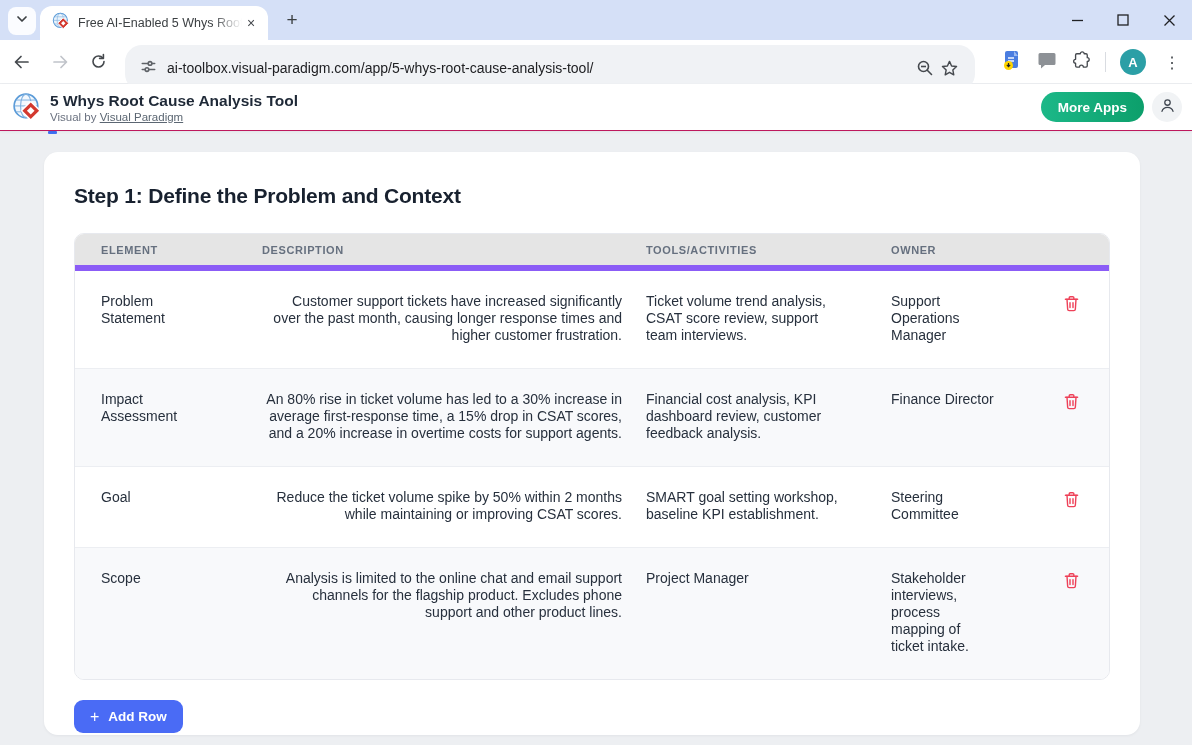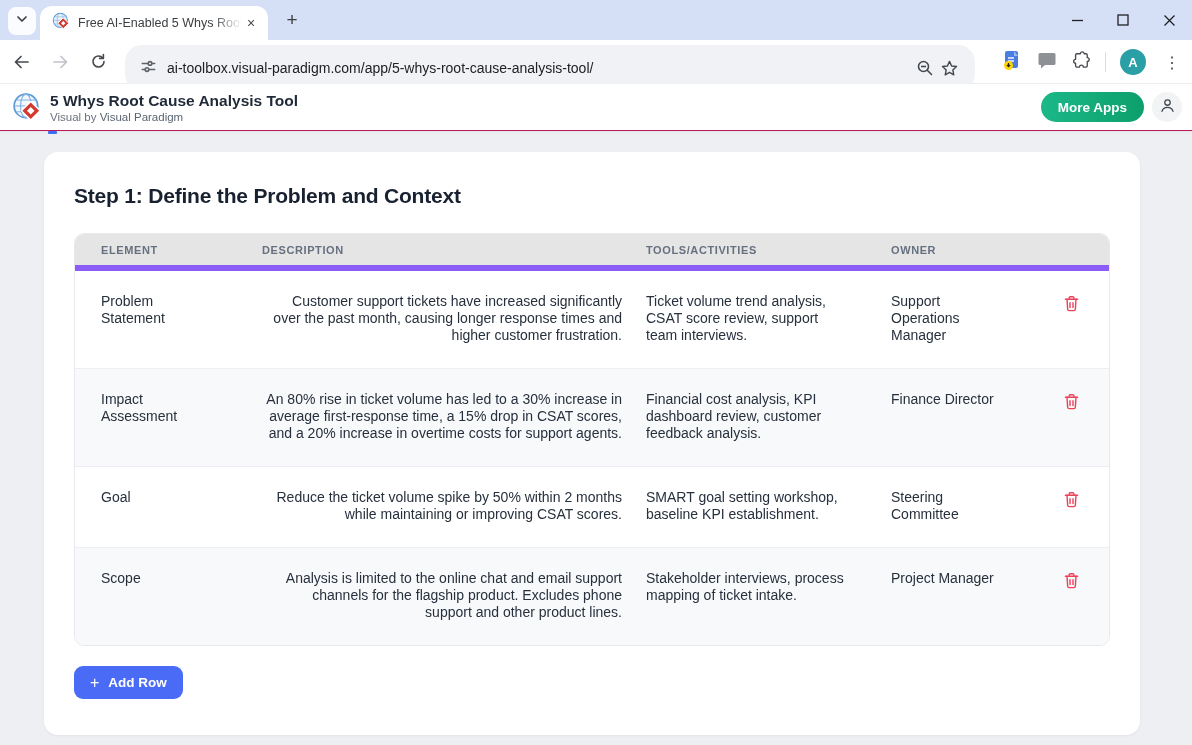--- a/index.html
+++ b/index.html
@@ -37,21 +37,21 @@
     font-weight:700; display:flex; align-items:center; justify-content:center; cursor:pointer; }
   .menu-dots { font-size:16px; color:#45494e; letter-spacing:0; cursor:pointer; padding:0 4px; }
 
   
   .app-header { position:absolute; top:84px; left:0; width:100%; height:47px; background:#ffffff;
     border-bottom:1px solid #be185d; box-shadow:0 1px 3px rgba(0,0,0,.05); display:flex; align-items:center; z-index:2; }
   .app-logo { margin-left:12px; width:30px; height:30px; }
   .app-titles { margin-left:8px; }
   .app-title { font-size:15.5px; font-weight:700; color:#1f2937; line-height:18px; }
   .app-sub { font-size:11.5px; color:#6b7280; margin-top:1px; }
-  .app-sub a { color:#5b6672; cursor:pointer; }
+  .app-sub a { color:#5b6672; text-decoration:underline; cursor:pointer; }
   .header-right { position:absolute; right:10px; display:flex; align-items:center; gap:8px; }
   .more-apps-btn { height:30px; padding:0 17px; border:none; border-radius:16px; color:#fff;
     font-family:"Liberation Sans",sans-serif; font-size:13.5px; font-weight:700; cursor:pointer;
     background:linear-gradient(90deg,#1cb888,#0c9f6b); }
   .user-btn { width:30px; height:30px; border-radius:50%; background:#f1f3f5; display:flex; align-items:center;
     justify-content:center; cursor:pointer; }
 
   
   .content { position:absolute; top:131px; left:0; width:100%; height:614px; background:#edeff2; }
   .scroll-fragment { position:absolute; left:48px; top:0; width:9px; height:3px; background:#4070f4; border-radius:1px; }
@@ -300,22 +300,22 @@
                     <path d="M6.4 8.2v5M9.6 8.2v5"></path>
                   </svg>
               </span>
             </button>
           </div>
         </div>
 
         <div class="t-row t-body-row alt">
           <div class="td c-element">Scope</div>
           <div class="td c-desc">Analysis is limited to the online chat and email support channels for the flagship product. Excludes phone support and other product lines.</div>
+          <div class="td c-owner">Project Manager</div>
           <div class="td c-tools">Stakeholder interviews, process mapping of ticket intake.</div>
-          <div class="td c-owner">Project Manager</div>
           <div class="td c-actions">
             <button class="del-btn">
               <span>
                 <svg width="15" height="17" viewBox="0 0 16 18" fill="none" stroke="#ee4158" stroke-width="1.5" stroke-linecap="round" stroke-linejoin="round">
                     <path d="M1.5 4.5h13"></path>
                     <path d="M5.5 4.5V3a1.2 1.2 0 0 1 1.2-1.2h2.6A1.2 1.2 0 0 1 10.5 3v1.5"></path>
                     <path d="M3.2 4.5l.7 10.6a1.6 1.6 0 0 0 1.6 1.5h5a1.6 1.6 0 0 0 1.6-1.5l.7-10.6"></path>
                     <path d="M6.4 8.2v5M9.6 8.2v5"></path>
                   </svg>
               </span>

